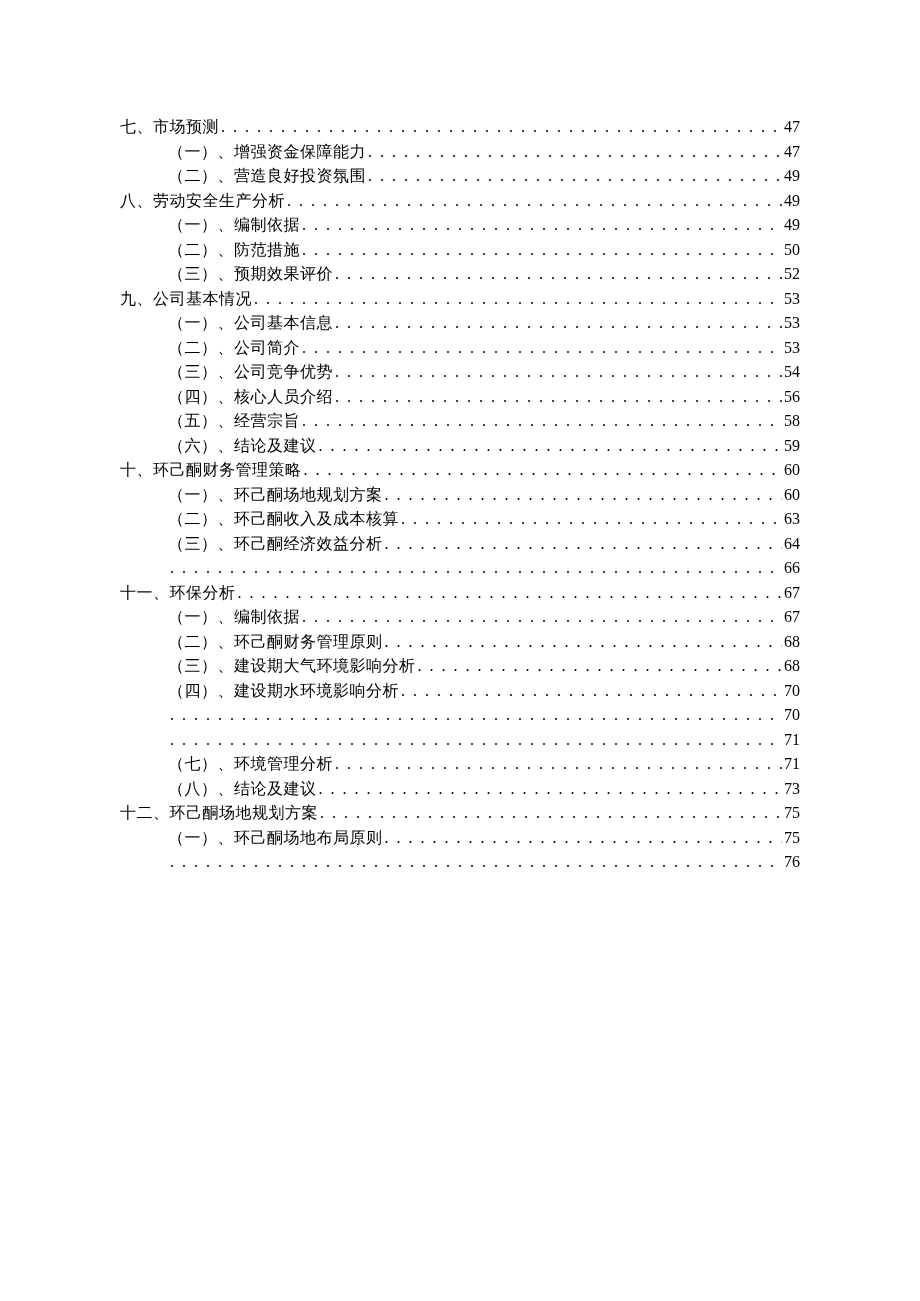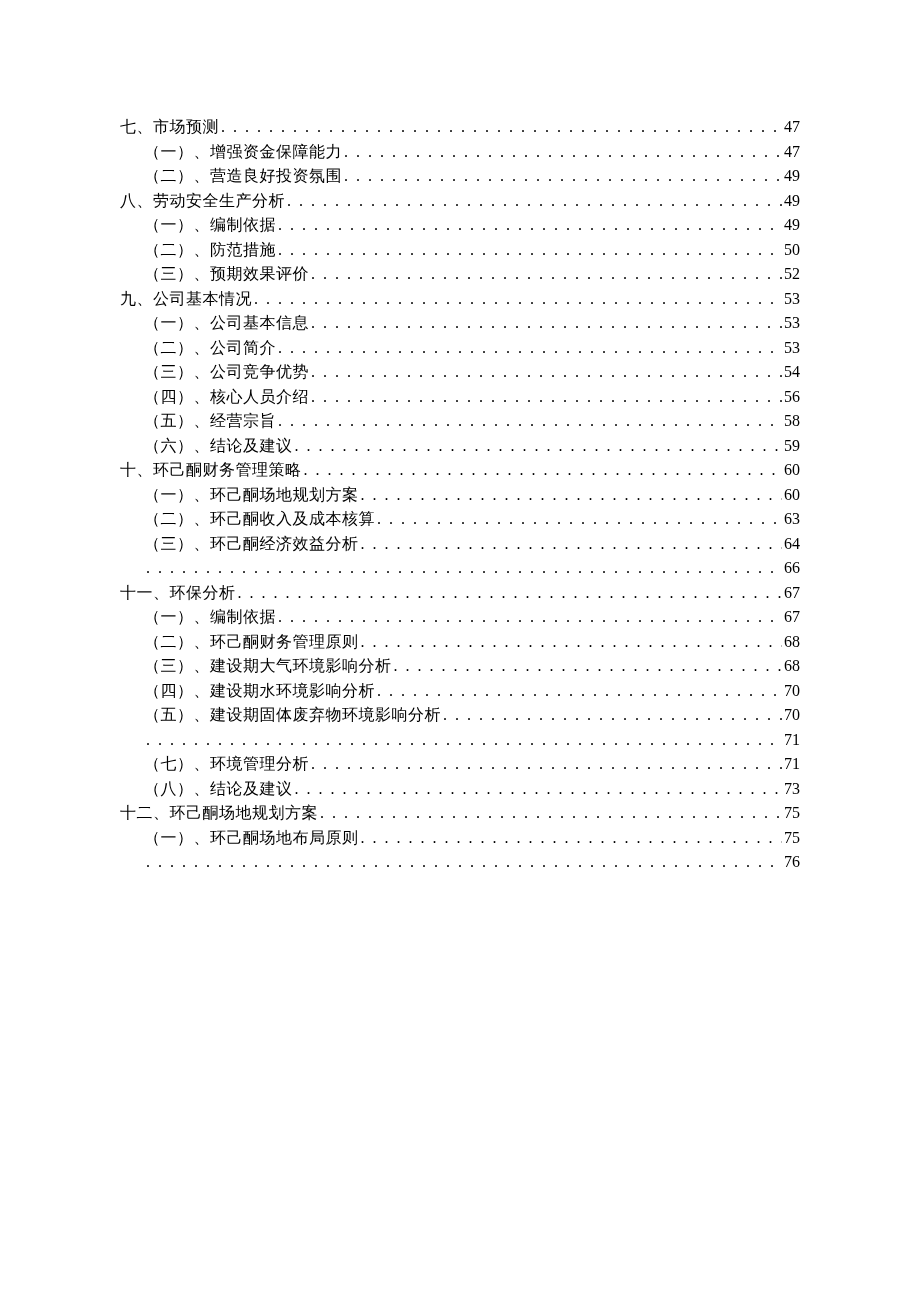--- a/index.html
+++ b/index.html
@@ -19,21 +19,21 @@
     align-items: baseline;
     font-size: 16px;
     color: #000;
     line-height: 24.5px;
     white-space: nowrap;
   }
   .toc-line.level1 {
     margin-left: 0;
   }
   .toc-line.level2 {
-    margin-left: 24px;
+    margin-left: 48px;
   }
   .toc-label {
     letter-spacing: 0.5px;
   }
   .toc-dots {
     flex: 1 1 auto;
     overflow: hidden;
     letter-spacing: 2px;
     color: #000;
     margin: 0 2px;
@@ -160,21 +160,20 @@
         <span class="toc-label">（三）、建设期大气环境影响分析</span>
         <span class="toc-dots"> . . . . . . . . . . . . . . . . . . . . . . . . . . . . . . . . . . . . . . . . . . . . . . . . . . . . . . . . . . . . . . . . . . . . . . . . . . . . . . . . . . . . . . . . . . . . . . . . . . . .</span>
         <span class="toc-page">68</span>
       </div>
       <div class="toc-line level2">
         <span class="toc-label">（四）、建设期水环境影响分析</span>
         <span class="toc-dots"> . . . . . . . . . . . . . . . . . . . . . . . . . . . . . . . . . . . . . . . . . . . . . . . . . . . . . . . . . . . . . . . . . . . . . . . . . . . . . . . . . . . . . . . . . . . . . . . . . . . .</span>
         <span class="toc-page">70</span>
       </div>
       <div class="toc-line level2">
-        <span class="toc-label">（五）、建设期固体废弃物环境影响分析</span>
         <span class="toc-dots"> . . . . . . . . . . . . . . . . . . . . . . . . . . . . . . . . . . . . . . . . . . . . . . . . . . . . . . . . . . . . . . . . . . . . . . . . . . . . . . . . . . . . . . . . . . . . . . . . . . . .</span>
         <span class="toc-page">70</span>
       </div>
       <div class="toc-line level2">
         <span class="toc-dots"> . . . . . . . . . . . . . . . . . . . . . . . . . . . . . . . . . . . . . . . . . . . . . . . . . . . . . . . . . . . . . . . . . . . . . . . . . . . . . . . . . . . . . . . . . . . . . . . . . . . .</span>
         <span class="toc-page">71</span>
       </div>
       <div class="toc-line level2">
         <span class="toc-label">（七）、环境管理分析</span>
         <span class="toc-dots"> . . . . . . . . . . . . . . . . . . . . . . . . . . . . . . . . . . . . . . . . . . . . . . . . . . . . . . . . . . . . . . . . . . . . . . . . . . . . . . . . . . . . . . . . . . . . . . . . . . . .</span>

